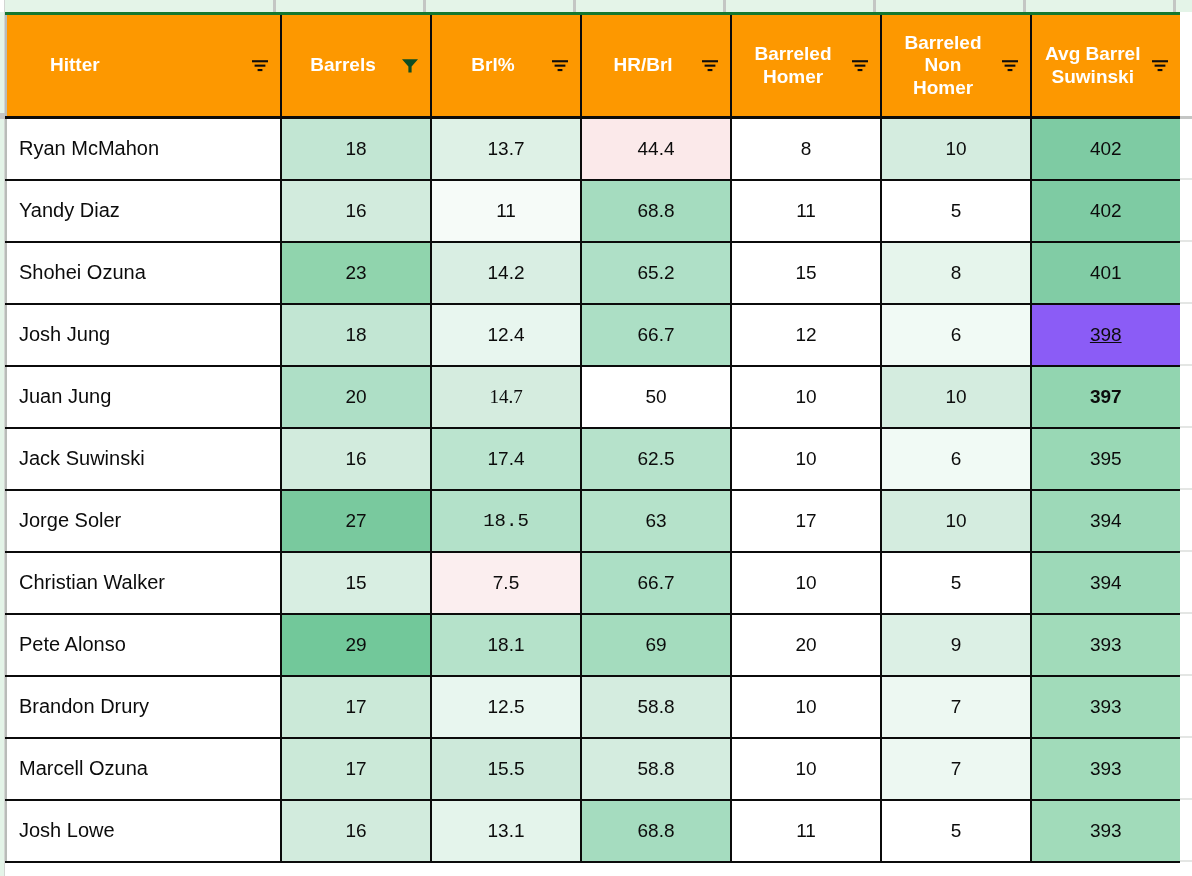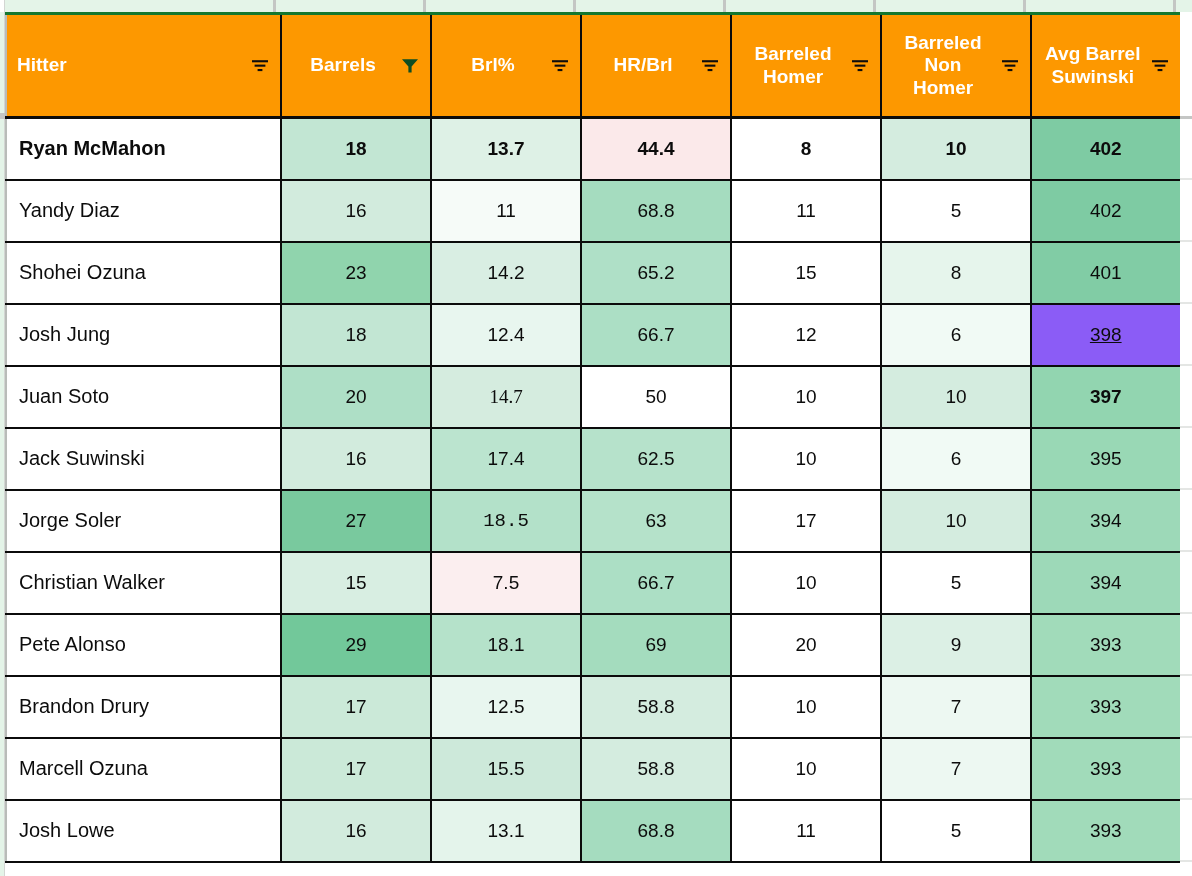--- a/index.html
+++ b/index.html
@@ -91,21 +91,21 @@
   thead th .hcell {
     display: flex;
     align-items: center;
     justify-content: space-between;
     gap: 6px;
     width: 100%;
     height: 100%;
   }
   thead th.center .hcell { justify-content: center; }
   thead th.center .hcell .htext { text-align: center; flex: 1 1 auto; }
-  thead th.first .hcell .htext { text-align: left; flex: 1 1 auto; }
+  thead th.first .hcell .htext { text-align: left; flex: 1 1 auto; margin-left: 33px; }
 
   .filter-icon { flex: 0 0 auto; width: 20px; height: 20px; display: block; }
 
   
   tbody td {
     height: 62px;
     font-size: 19px;
     color: #0c0c0c;
     text-align: center;
     border-left: 2px solid #0b0b0b;
@@ -117,21 +117,21 @@
     white-space: nowrap;
     overflow: hidden;
   }
   tbody td.name {
     text-align: left;
     padding-left: 12px;
     border-left: 2px solid #b9bcb9;
     font-size: 20px;
   }
   tbody td.last { border-right: 3px solid #14772f; }
-  tbody tr:first-child td { border-top: 0; font-weight: bold; }
+  tbody tr:first-child td { border-top: 0; }
 
   
   .right-sliver {
     position: absolute;
     left: 1180px;
     top: 12px;
     width: 12px;
     height: 864px;
     background: #ffffff;
   }
@@ -284,21 +284,21 @@
           <tr>
             <td class="name">Josh Jung</td>
             <td style="background: rgb(194, 230, 211);">18</td>
             <td style="background: rgb(232, 246, 239);">12.4</td>
             <td style="background: rgb(172, 223, 197);">66.7</td>
             <td style="background: rgb(255, 255, 255);">12</td>
             <td style="background: rgb(241, 250, 245);">6</td>
             <td class="last" style="background: #8b5cf6; text-decoration: underline;">398</td>
           </tr>
           <tr>
-            <td class="name">Juan Soto</td>
+            <td class="name">Juan Jung</td>
             <td style="background: rgb(174, 223, 198);">20</td>
             <td style="background: rgb(213, 236, 223); font-family: Liberation Serif, serif;">14.7</td>
             <td style="background: rgb(255, 255, 255);">50</td>
             <td style="background: rgb(255, 255, 255);">10</td>
             <td style="background: rgb(212, 236, 223);">10</td>
             <td class="last" style="background: rgb(146, 213, 176); font-weight: bold;">397</td>
           </tr>
           <tr>
             <td class="name">Jack Suwinski</td>
             <td style="background: rgb(210, 235, 221);">16</td>

